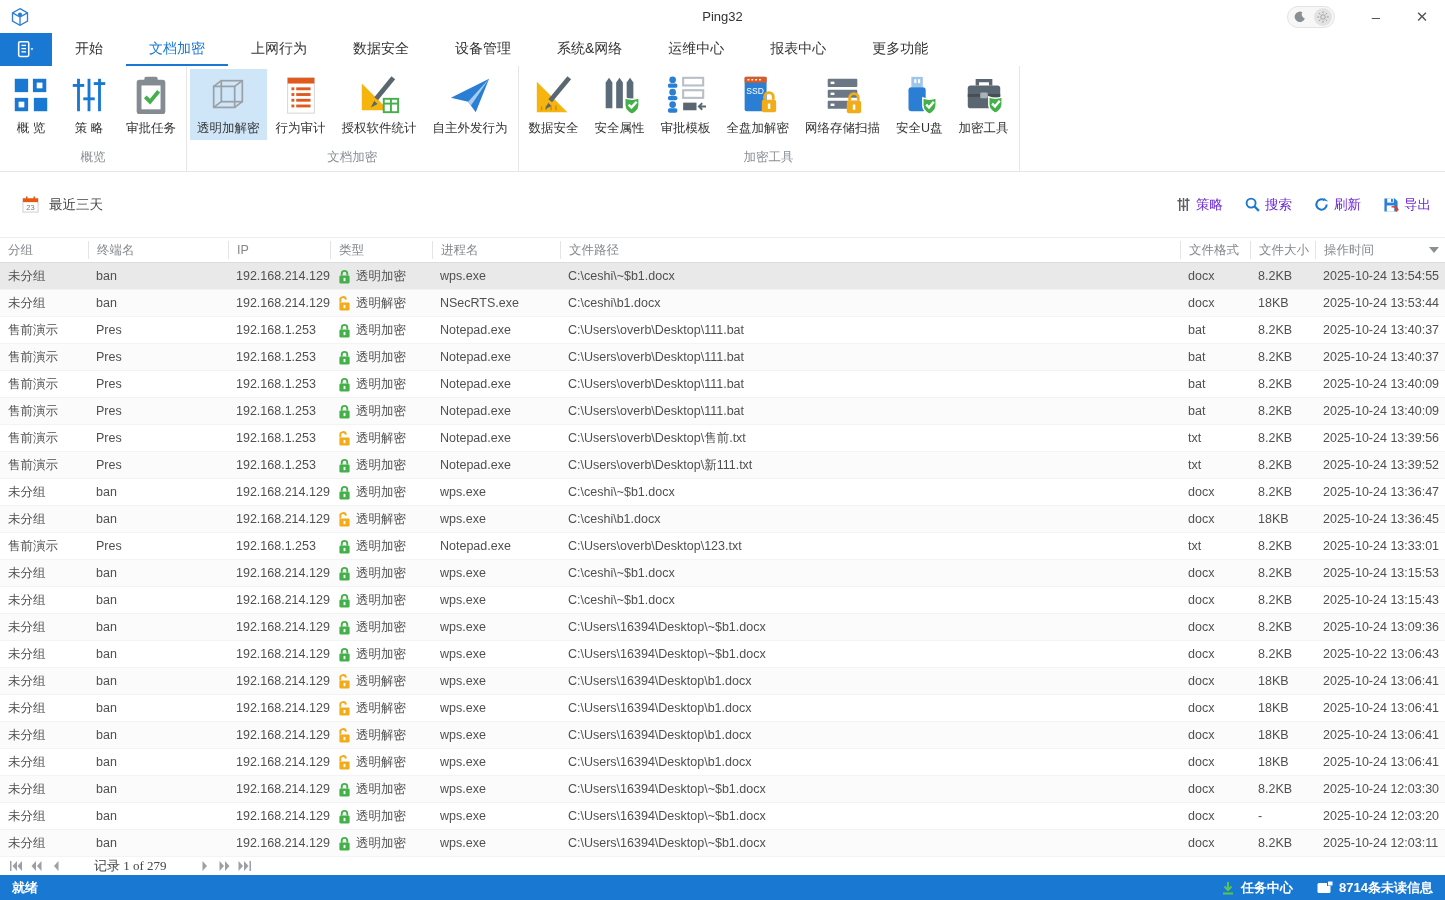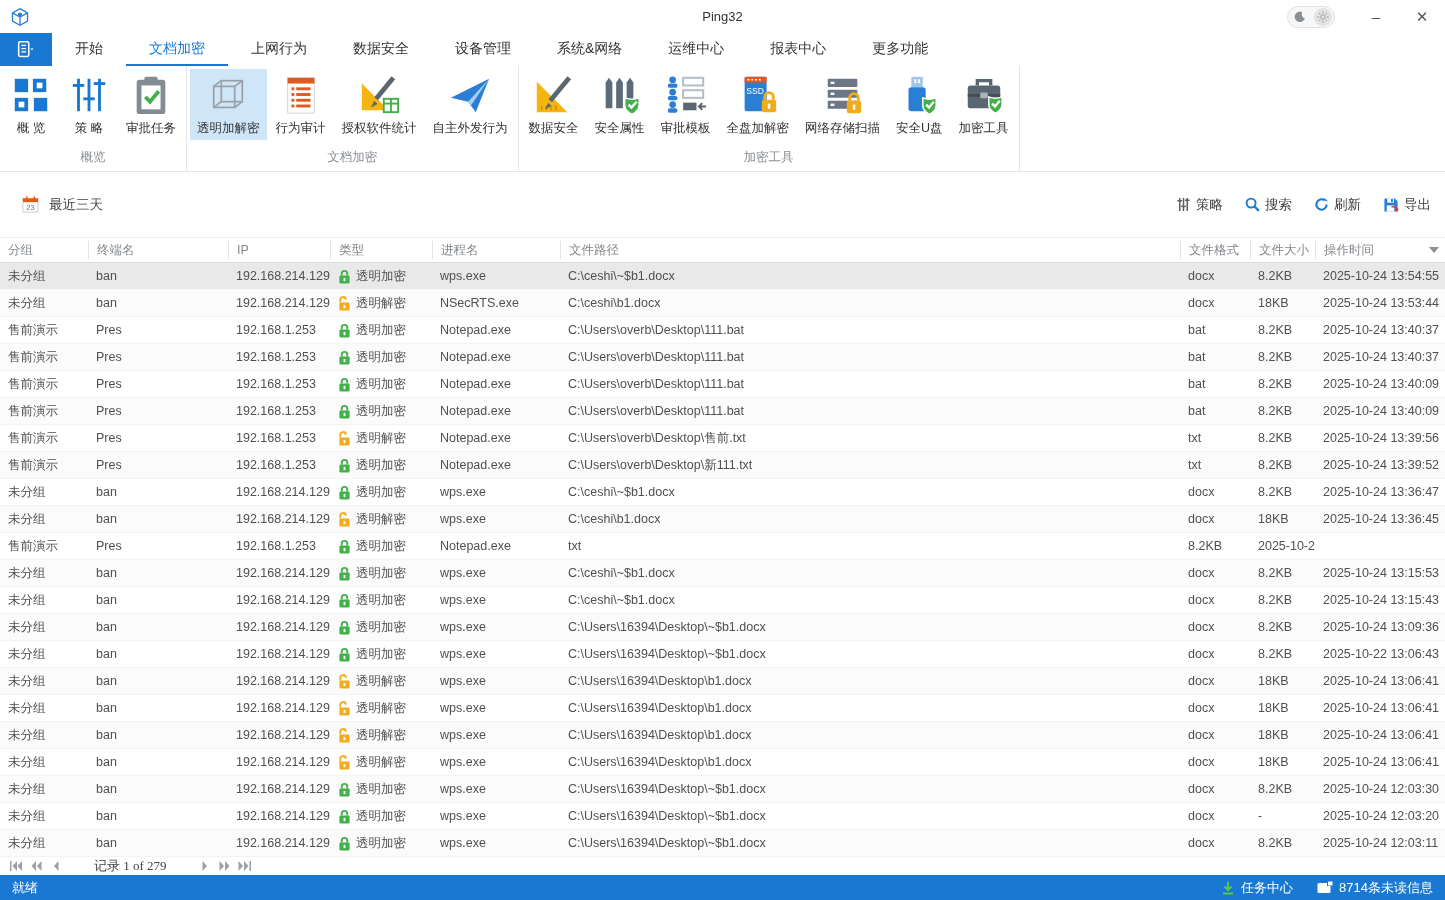--- a/index.html
+++ b/index.html
@@ -31,39 +31,39 @@
   .ribbon-items { display:flex; align-items:flex-start; height:84px; padding-top:3px; }
   .ribbon-item { display:flex; flex-direction:column; align-items:center; padding:5px 7px 3px; margin:0 1px; }
   .ribbon-item.active { background:#cfe6f8; }
   .ribbon-item svg { width:42px; height:42px; }
   .ribbon-item .lbl { font-size:12.5px; color:#333; margin-top:4px; white-space:nowrap; }
   .ribbon-group-label { text-align:center; color:#8a8f94; font-size:12.5px; padding-bottom:5px; }
   
   .filterbar { height:65px; flex:0 0 65px; display:flex; align-items:center; justify-content:space-between; padding:0 14px 0 22px; background:#fff; }
   .date-filter { display:flex; align-items:center; gap:10px; color:#444; font-size:13.5px; }
   .fb-actions { display:flex; align-items:center; gap:22px; }
-  .fb-btn { display:flex; align-items:center; gap:5px; color:#404040; font-size:13.5px; }
+  .fb-btn { display:flex; align-items:center; gap:5px; color:#6d28d9; font-size:13.5px; }
   
   .grid-cols { display:grid; grid-template-columns:88px 140px 102px 102px 128px minmax(0,1fr) 70px 65px 130px; }
   .thead { height:26px; flex:0 0 26px; border-top:1px solid #ededed; border-bottom:1px solid #dcdcdc; align-items:center; background:#fff; position:relative; }
   .th { color:#83878c; font-size:12.5px; padding:0 8px; height:18px; line-height:18px; border-left:1px solid #e4e4e4; white-space:nowrap; overflow:hidden; }
   .th:first-child { border-left:none; }
   .col-arrow { position:absolute; right:6px; top:9px; width:0; height:0; border-left:5px solid transparent; border-right:5px solid transparent; border-top:6px solid #8a8f94; }
   .tbody { flex:0 0 594px; height:594px; overflow:hidden; }
   .t-row { height:27px; align-items:center; border-bottom:1px solid #f3f3f3; background:#fff; }
   .t-row:nth-child(even) { background:#fbfbfb; }
   .t-row.selected { background:#e9e9e9; }
   .td { padding:0 8px; font-size:12.5px; color:#505050; white-space:nowrap; overflow:hidden; }
   .td.type-cell { display:flex; align-items:center; gap:5px; }
   
   .pager { height:18px; flex:0 0 18px; display:flex; align-items:center; gap:4px; padding-left:8px; background:#fff; color:#555; }
   .pg-btn { display:flex; align-items:center; justify-content:center; width:16px; height:14px; }
   .pg-label { font-size:13px; color:#444; margin:0 26px 0 26px;font-family:Liberation Serif, serif; }
   
-  .statusbar { height:25px; flex:0 0 25px; background:#1878d2; color:#fff; display:flex; align-items:center; justify-content:space-between; padding:0 12px; font-size:13px; }
+  .statusbar { height:25px; flex:0 0 25px; background:#1878d2; color:#fff; display:flex; align-items:center; justify-content:space-between; padding:0 12px; font-size:13px;font-weight:bold; }
   .sb-right { display:flex; align-items:center; gap:24px; }
   .sb-item { display:flex; align-items:center; gap:6px; }
   svg { display:block; }
 </style>
 </head>
 <body>
 
 <div class="titlebar">
   <svg class="app-logo" viewBox="0 0 24 24" fill="none" stroke="#2a7fd4" stroke-width="1.6">
     <path d="M12 2 L21 7 V17 L12 22 L3 17 V7 Z"></path>
@@ -580,20 +580,21 @@
     <div class="td type-cell">
       <svg class="lock-enc" width="13" height="15" viewBox="0 0 14 16">
         <path d="M4 7 V5 a3 3 0 0 1 6 0 V7" stroke="#43b049" stroke-width="2" fill="none"></path>
         <rect x="1.5" y="7" width="11" height="8.5" rx="1.2" fill="#43b049"></rect>
         <rect x="6" y="9.5" width="2" height="3.5" fill="#fff"></rect>
       </svg>
 
       <span>透明加密</span>
     </div>
     <div class="td">Notepad.exe</div>
+    <div class="td">C:\Users\overb\Desktop\123.txt</div>
     <div class="td">txt</div>
     <div class="td">8.2KB</div>
     <div class="td">2025-10-24 13:33:01</div>
   </div>
     <div class="t-row grid-cols" data-lock="encrypt">
     <div class="td">未分组</div>
     <div class="td">ban</div>
     <div class="td">192.168.214.129</div>
     <div class="td type-cell">
       <svg class="lock-enc" width="13" height="15" viewBox="0 0 14 16">

